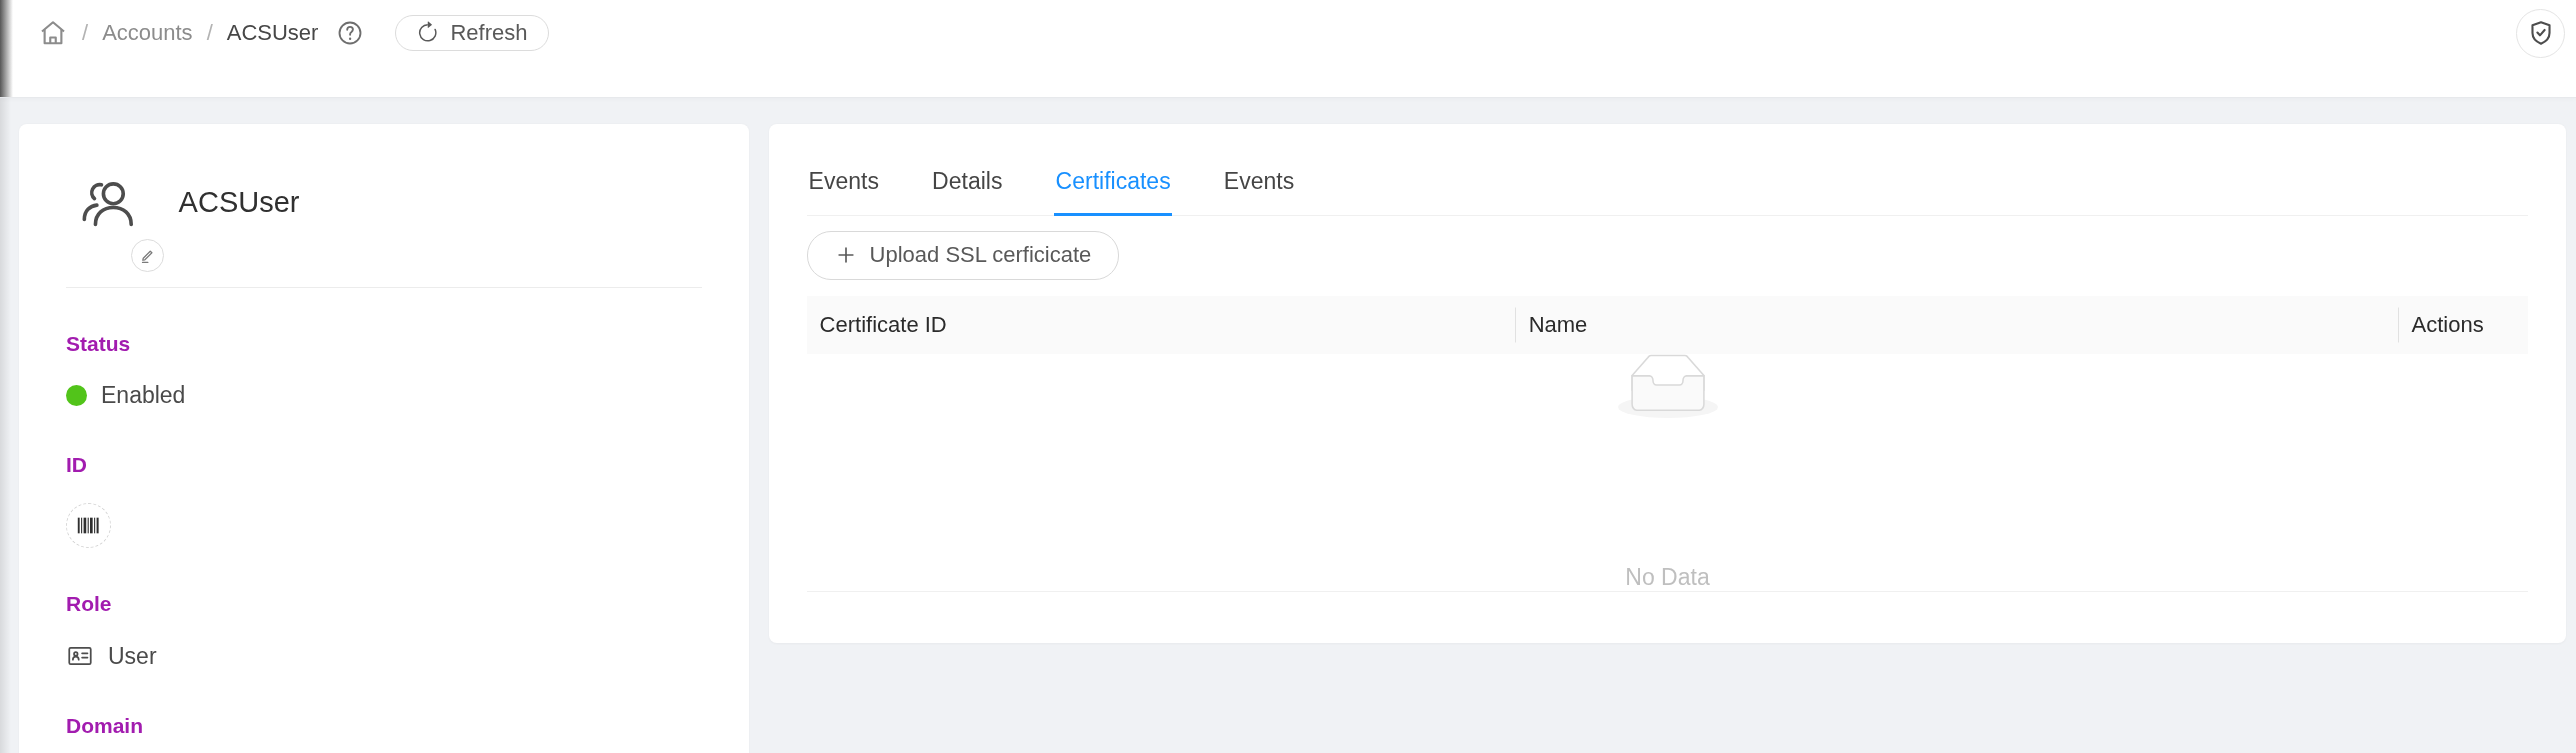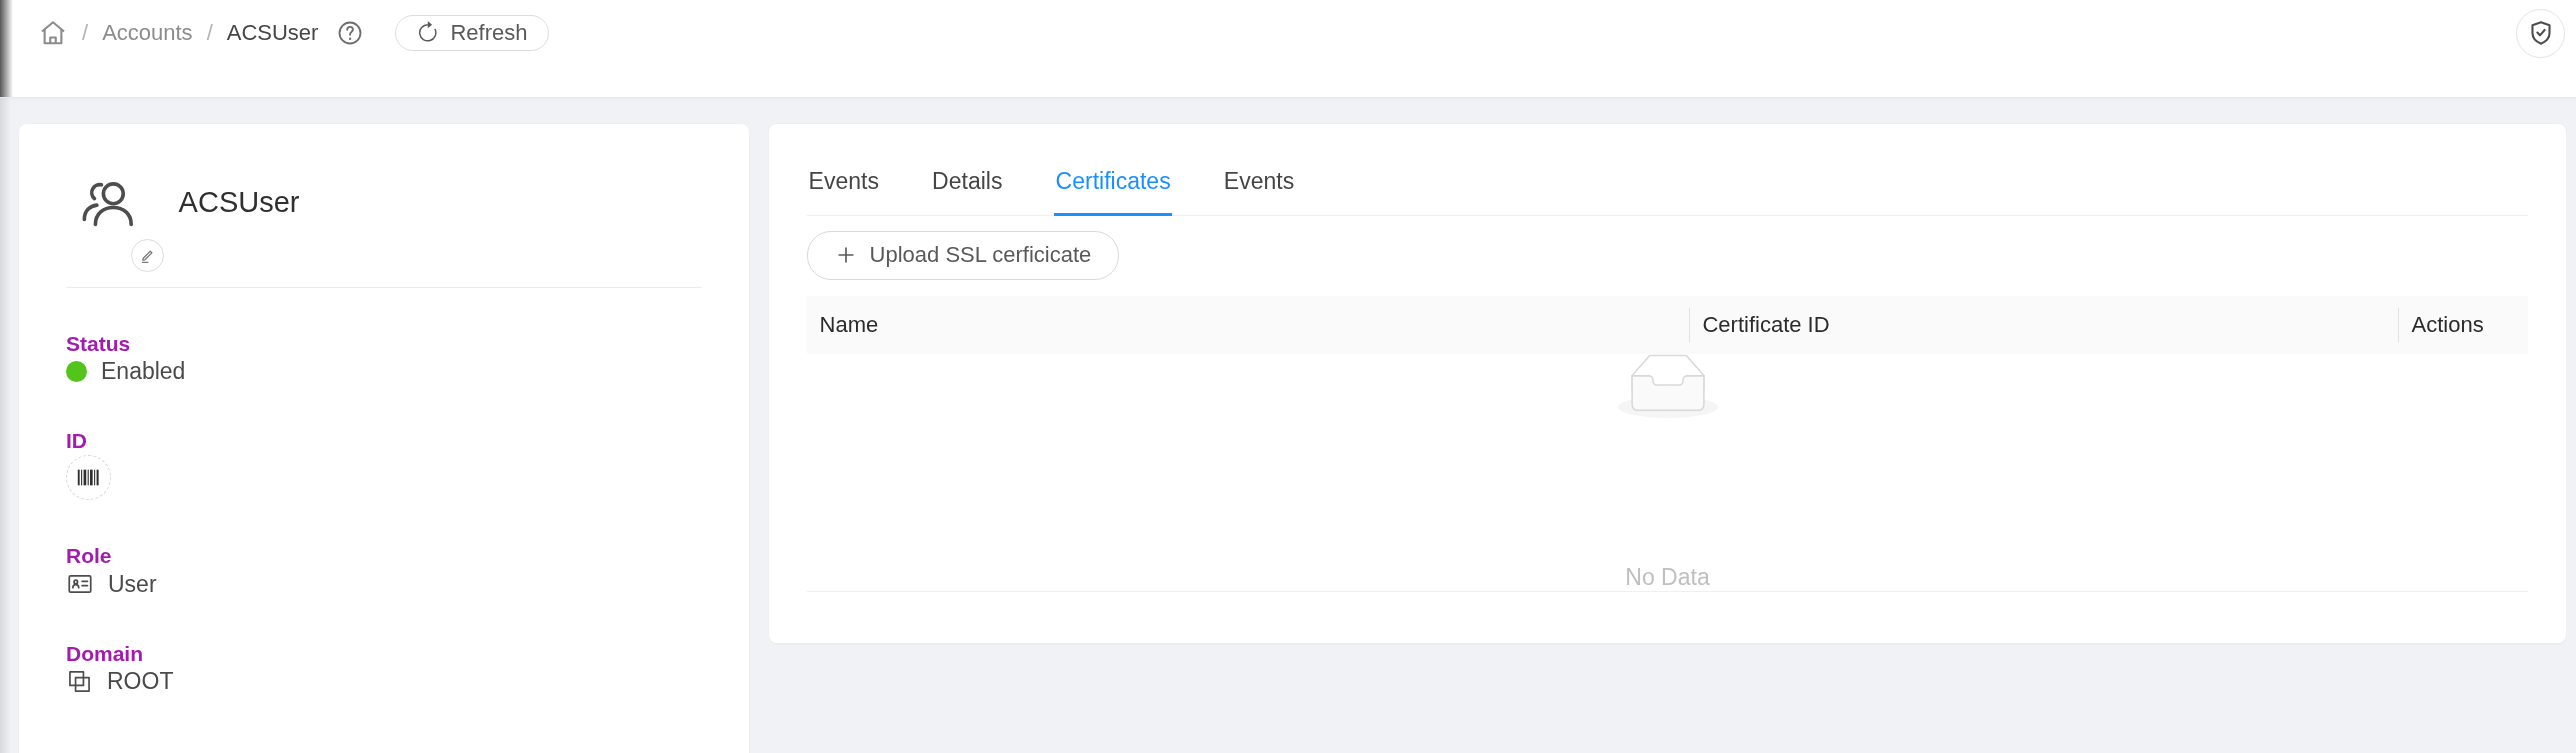--- a/index.html
+++ b/index.html
@@ -55,21 +55,21 @@
   .acct-head { padding:49px 0 0 12.6px; display:flex; align-items:center; gap:42px; }
   .acct-title { font-size:29px; font-weight:400; color:#303030; }
   .edit-btn {
     margin:7.8px 0 0 65px; width:33px; height:33px; border-radius:50%;
     border:1.6px solid #dcdcdc; background:#fff;
     display:flex; align-items:center; justify-content:center; cursor:pointer;
   }
   .divider { margin-top:15.7px; height:0.8px; background:#ececec; border:none; }
   .field { margin-top:42px; }
   .field-label { font-size:21px; font-weight:700; color:#a21caf; line-height:27px; }
-  .field-value { margin-top:1px; display:flex; align-items:center; gap:14px; font-size:23px; color:#4a4a4a; }
+  .field-value { margin-top:25px; display:flex; align-items:center; gap:14px; font-size:23px; color:#4a4a4a; }
   .status-dot { width:21px; height:21px; border-radius:50%; background:var(--status-enabled,#52c41a); flex:none; }
   .id-badge {
     width:45px; height:45px; border-radius:50%; border:1.6px dashed #d5d5d5;
     display:flex; align-items:center; justify-content:center; flex:none;
   }
   .id-link { color:var(--accent,#1890ff); text-decoration:none; cursor:pointer; }
   .field-icon { display:flex; align-items:center; color:#4d4d4d; }
   
   .tabs { margin-top:31px; display:flex; gap:50px; border-bottom:0.8px solid #f0f0f0; }
   .tab {
@@ -239,22 +239,22 @@
     <span>
       <svg width="22" height="22" viewBox="0 0 24 24" stroke="#595959" stroke-width="1.8" stroke-linecap="round">
         <path d="M12 4.5 v15 M4.5 12 h15"></path>
       </svg>
     </span>
     <span>Upload SSL cerficicate</span>
   </button>
 
   <div class="cert-table">
     <div class="thead">
+      <div class="th th-certid">Certificate ID</div>
       <div class="th th-name">Name</div>
-      <div class="th th-certid">Certificate ID</div>
       <div class="th th-actions">Actions</div>
     </div>
     <div class="tbody-empty">
       <span>
         <svg width="100" height="64" viewBox="0 0 64 41" fill="none">
           <g transform="translate(0 1)">
             <ellipse fill="#f5f5f5" cx="32" cy="33" rx="32" ry="7"></ellipse>
             <g stroke="#d9d9d9">
               <path d="M55 12.76L44.854 1.258C44.367.474 43.656 0 42.907 0H21.093c-.749 0-1.46.474-1.947 1.257L9 12.761V22h46v-9.24z" fill="#ffffff"></path>
               <path d="M41.613 15.931c0-1.605.994-2.93 2.227-2.931H55v18.137C55 33.26 53.68 35 52.05 35h-40.1C10.32 35 9 33.259 9 31.137V13h11.16c1.233 0 2.227 1.323 2.227 2.928v.022c0 1.605 1.005 2.901 2.237 2.901h14.752c1.232 0 2.237-1.308 2.237-2.913v-.007z" fill="#fafafa"></path>

